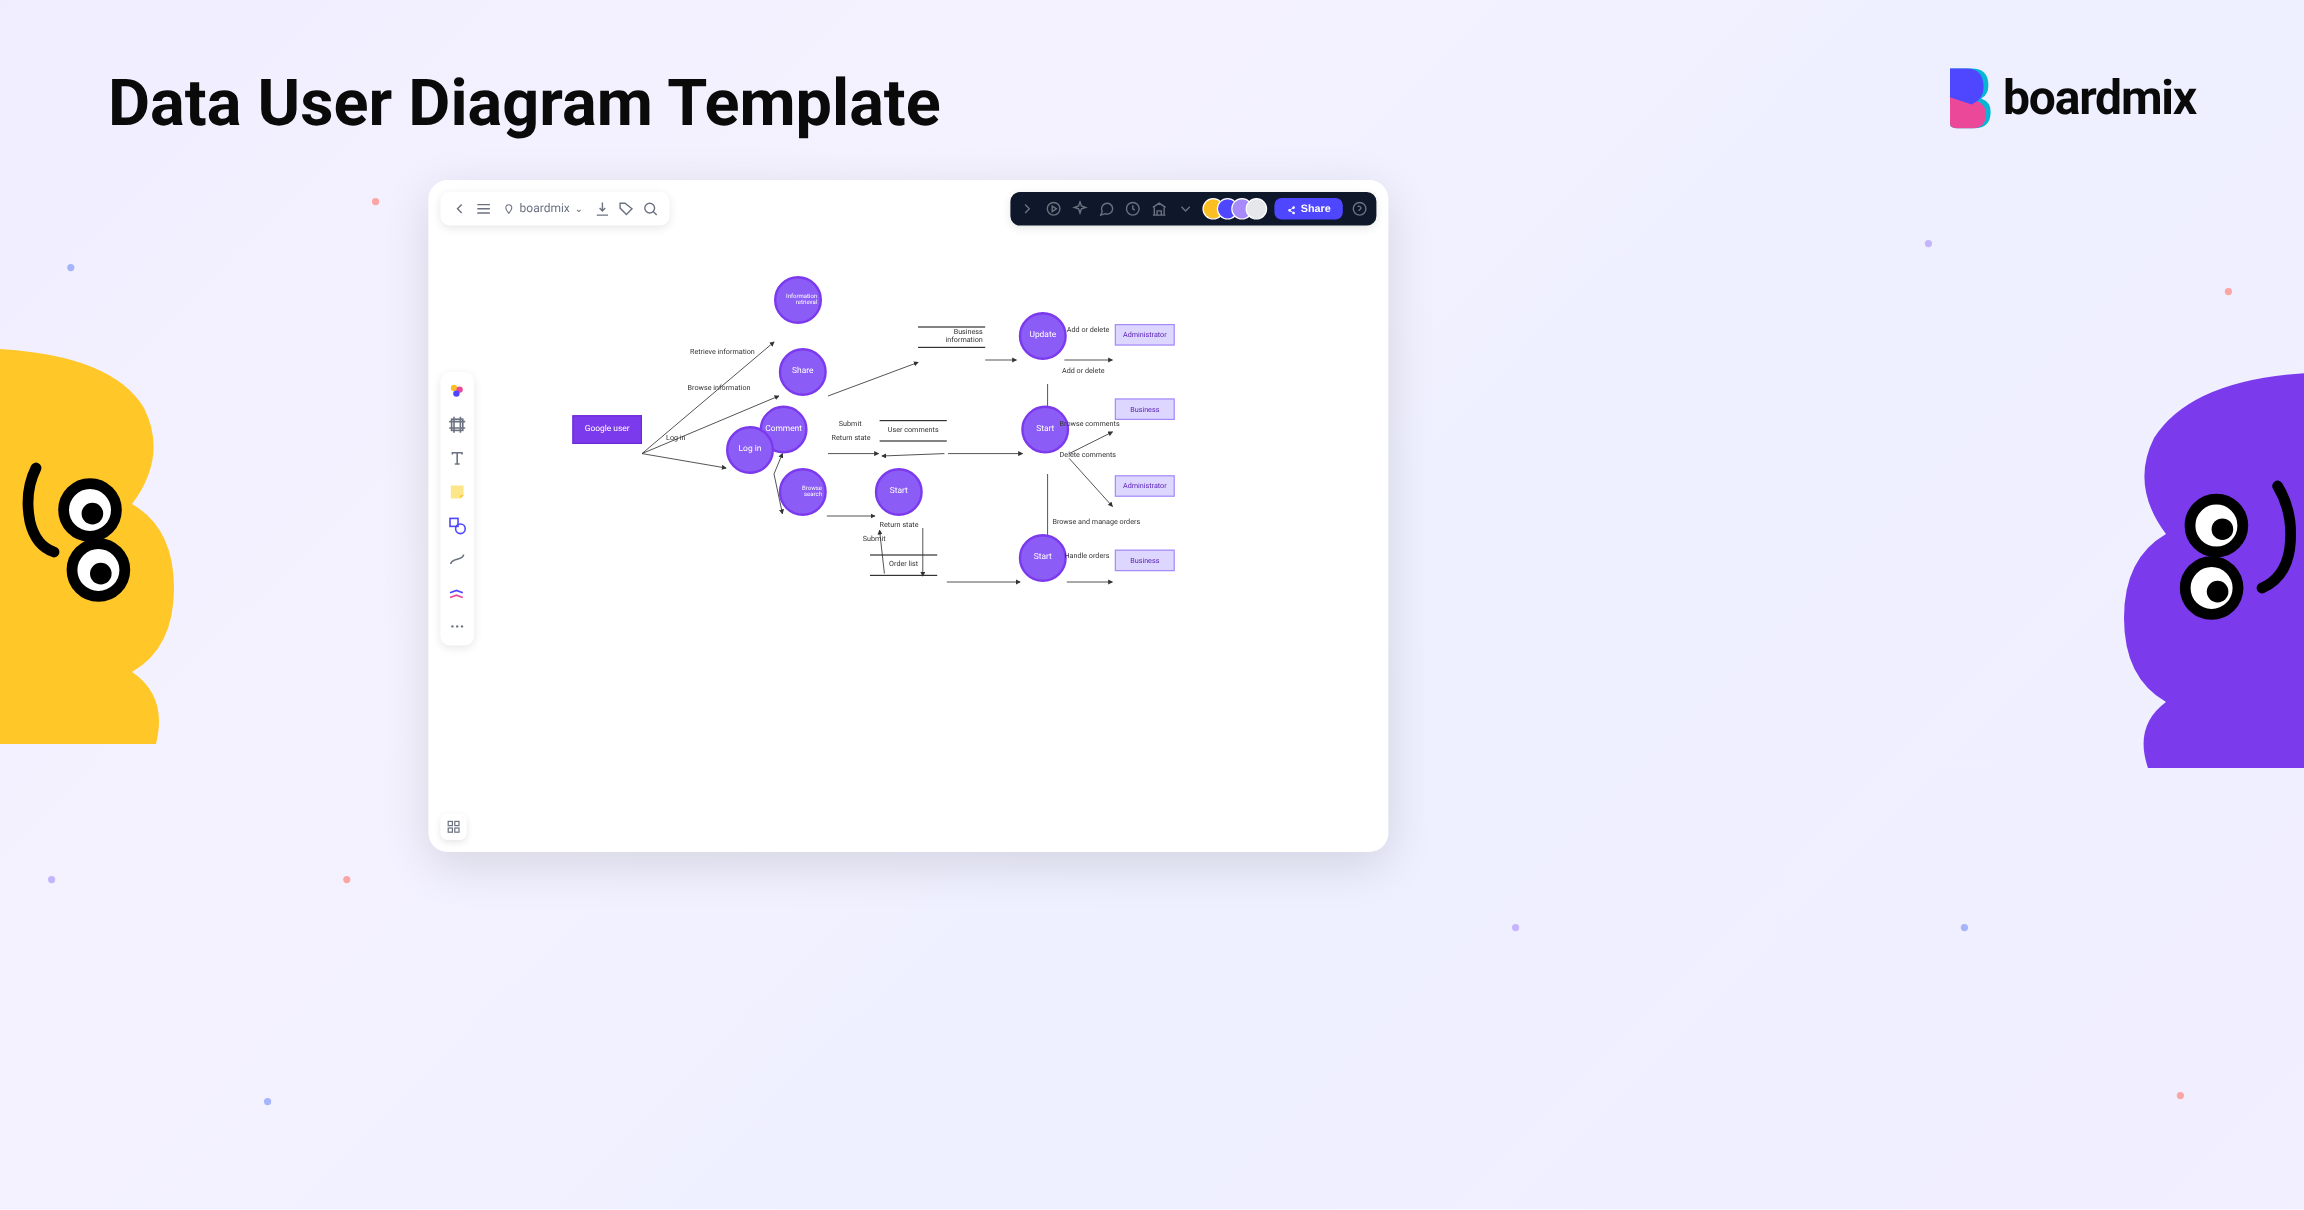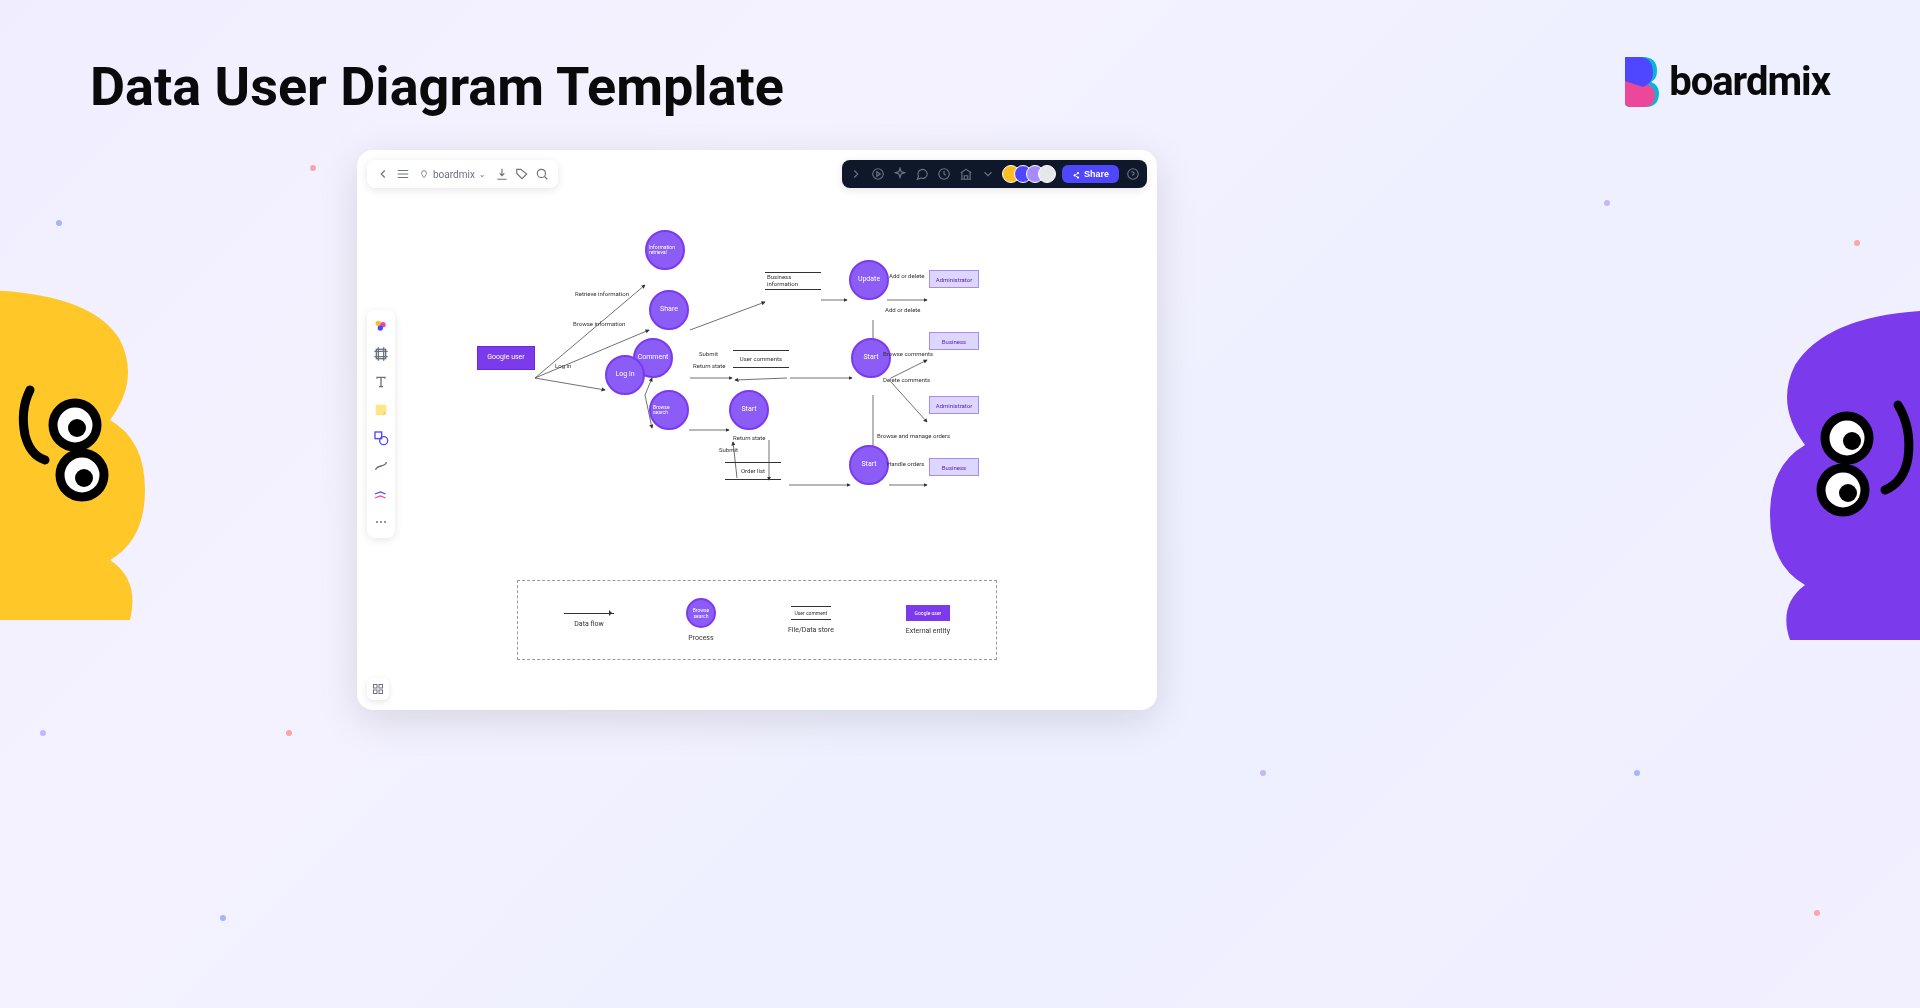--- a/index.html
+++ b/index.html
@@ -39,21 +39,21 @@
 .share-btn { background:#4f46ff; color:#fff; font-size:9px; font-weight:600; padding:4px 10px;
   border-radius:6px; border:none; cursor:pointer; display:flex; align-items:center; gap:3px; }
 
 .side-toolbar { position:absolute; left:10px; top:160px; background:#fff; border-radius:8px;
   box-shadow:0 2px 8px rgba(0,0,0,.1); display:flex; flex-direction:column; padding:6px 4px; gap:8px; }
 .side-tool { width:20px; height:20px; display:flex; align-items:center; justify-content:center; color:#6b7280; cursor:pointer; }
 .side-tool svg { width:16px; height:16px; }
 
 .canvas { position:absolute; left:120px; top:60px; right:30px; bottom:40px; }
 .node { position:absolute; display:flex; align-items:center; justify-content:center;
-  font-size:7px; color:#fff; text-align:left; line-height:1.1; padding:2px; }
+  font-size:7px; color:#fff; text-align:right; line-height:1.1; padding:2px; }
 .node-circle { border-radius:50%; background:#8b5cf6; border:2px solid #7c3aed; width:40px; height:40px; }
 .node-rect { background:#7c3aed; border:1px solid #6d28d9; width:58px; height:24px; }
 .node-store { border-top:1px solid #333; border-bottom:1px solid #333; color:#333; width:56px; height:18px; font-size:6px; }
 .edge-label { position:absolute; font-size:6px; color:#333; white-space:nowrap; }
 .entity-box { position:absolute; background:#ddd6fe; border:1px solid #a78bfa; color:#5b21b6;
   font-size:6px; width:50px; height:18px; display:flex; align-items:center; justify-content:center; }
 
 svg.edges { position:absolute; left:0; top:0; width:100%; height:100%; pointer-events:none; }
 
 .legend { position:absolute; left:160px; bottom:50px; border:1px dashed #999; width:480px; height:80px;
@@ -325,38 +325,20 @@
     <div class="edge-label" style="left:256px;top:224px">Return state</div>
     <div class="edge-label" style="left:242px;top:236px">Submit</div>
     <div class="edge-label" style="left:412px;top:62px">Add or delete</div>
     <div class="edge-label" style="left:408px;top:96px">Add or delete</div>
     <div class="edge-label" style="left:406px;top:140px">Browse comments</div>
     <div class="edge-label" style="left:406px;top:166px">Delete comments</div>
     <div class="edge-label" style="left:400px;top:222px">Browse and manage orders</div>
     <div class="edge-label" style="left:410px;top:250px">Handle orders</div>
   </div>
 
-  <div class="legend">
-    <div class="legend-item">
-      <div class="legend-arrow"></div>
-      <span>Data flow</span>
-    </div>
-    <div class="legend-item">
-      <div class="legend-circle">Browse search</div>
-      <span>Process</span>
-    </div>
-    <div class="legend-item">
-      <div class="legend-store">User comment</div>
-      <span>File/Data store</span>
-    </div>
-    <div class="legend-item">
-      <div class="legend-entity">Google user</div>
-      <span>External entity</span>
-    </div>
-  </div>
 
   <div class="bottom-icon">
     <svg width="12" height="12" viewBox="0 0 24 24" fill="none" stroke="currentColor" stroke-width="2">
         <rect x="3" y="3" width="7" height="7"></rect>
         <rect x="14" y="3" width="7" height="7"></rect>
         <rect x="3" y="14" width="7" height="7"></rect>
         <rect x="14" y="14" width="7" height="7"></rect>
       </svg>
   </div>
 

